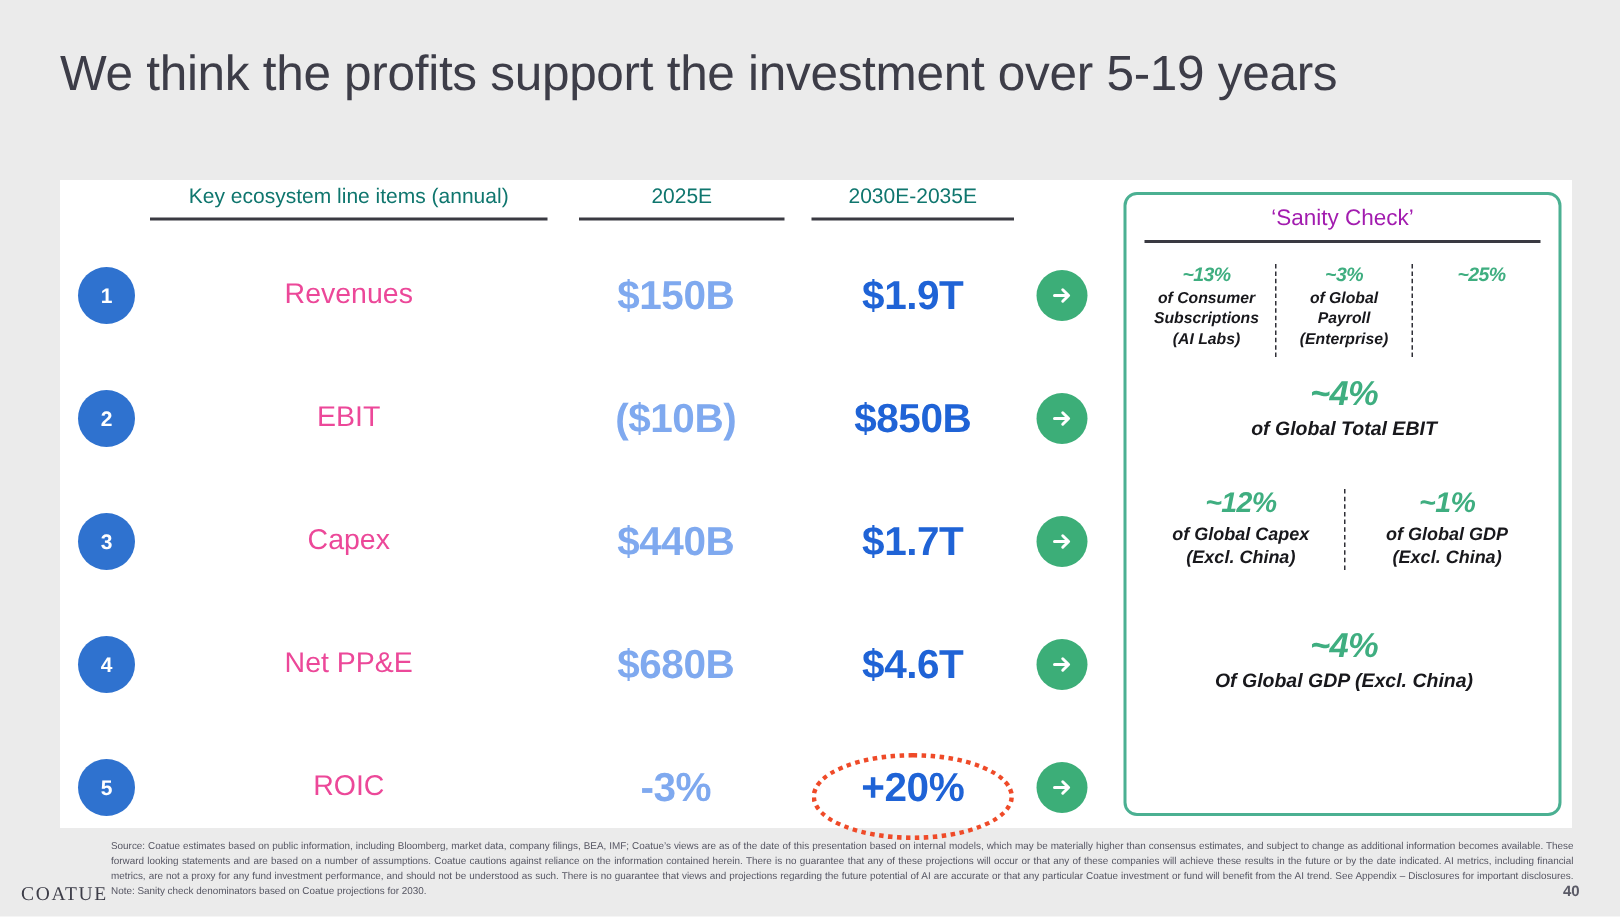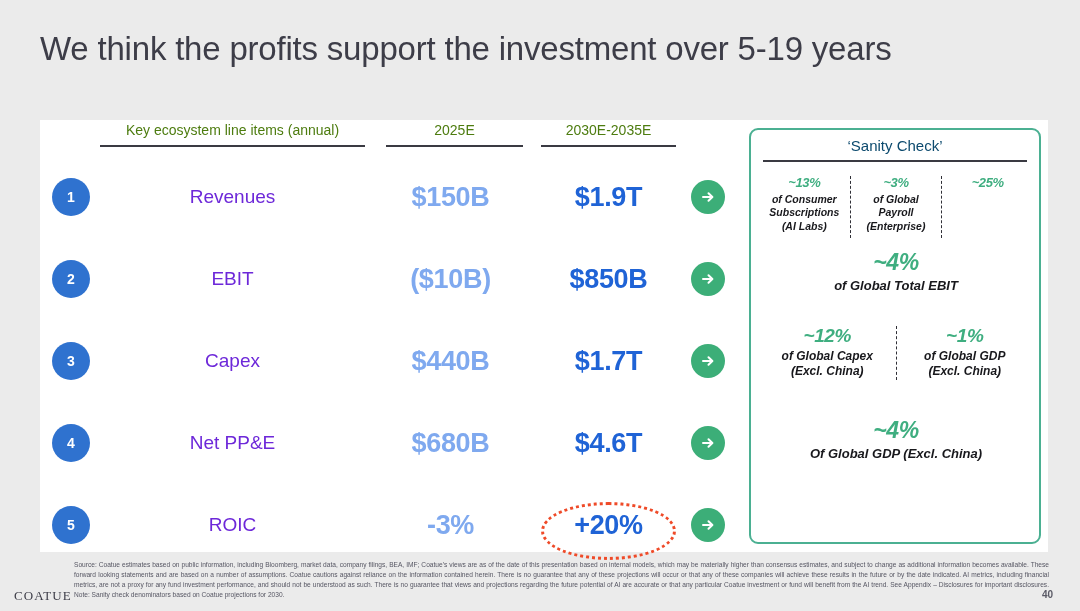--- a/index.html
+++ b/index.html
@@ -24,41 +24,41 @@
     position:absolute;left:40px;top:120px;
     width:1008px;height:432px;background:#ffffff;
   }
 
   
   .table{position:absolute;left:0;top:0;width:700px;height:432px;}
 
   .thead{position:absolute;left:0;top:0;width:700px;height:36px;}
   .th{
     position:absolute;top:2px;
-    font-size:14px;color:#4d7c0f;text-align:center;
+    font-size:14px;color:#0f766e;text-align:center;
     padding-bottom:7px;border-bottom:2.2px solid #3a3a42;
   }
   .th-name{left:60px;width:265px;}
   .th-c1{left:346px;width:137px;}
   .th-c2{left:501px;width:135px;}
 
   .row{position:absolute;left:0;width:700px;height:82px;}
   .r1{top:42px;} .r2{top:124px;} .r3{top:206px;} .r4{top:288px;} .r5{top:370px;}
 
   .badge{
     position:absolute;left:12px;top:16px;
     width:38px;height:38px;border-radius:50%;
     background:#2f72cf;color:#fff;
     font-size:14px;font-weight:700;
     display:flex;align-items:center;justify-content:center;
   }
   .item{
     position:absolute;left:60px;top:16px;width:265px;height:38px;
     display:flex;align-items:center;justify-content:center;
-    font-size:19px;color:#6d28d9;
+    font-size:19px;color:#ec4899;
   }
   .v1,.v2{
     position:absolute;top:12px;height:46px;
     display:flex;align-items:center;justify-content:center;
     font-size:27px;font-weight:700;letter-spacing:-0.3px;
   }
   .v1{left:342px;width:137px;color:#7fa9ef;}
   .v2{left:501px;width:135px;color:#1f63d6;}
 
   .arrow{
@@ -77,21 +77,21 @@
 
   
   .sanity{
     position:absolute;left:709px;top:8px;
     width:292px;height:416px;
     border:2px solid #4bb092;border-radius:9px;
     box-sizing:border-box;
   }
   .sanity-title{
     position:absolute;left:12px;top:7px;width:264px;
-    text-align:center;font-size:15px;color:#0c4a6e;
+    text-align:center;font-size:15px;color:#a21caf;
     padding-bottom:6px;border-bottom:2.2px solid #3a3a42;
   }
   .sblock{position:absolute;left:8px;width:274px;text-align:center;}
   .sb1{top:46px;} .sb2{top:120px;} .sb3{top:196px;} .sb4{top:288px;} .sb5{top:356px;}
 
   .spct{
     color:#3fae80;font-weight:700;font-style:italic;
     letter-spacing:-0.4px;line-height:1.05;
   }
   .spct.sm{font-size:13px;}

